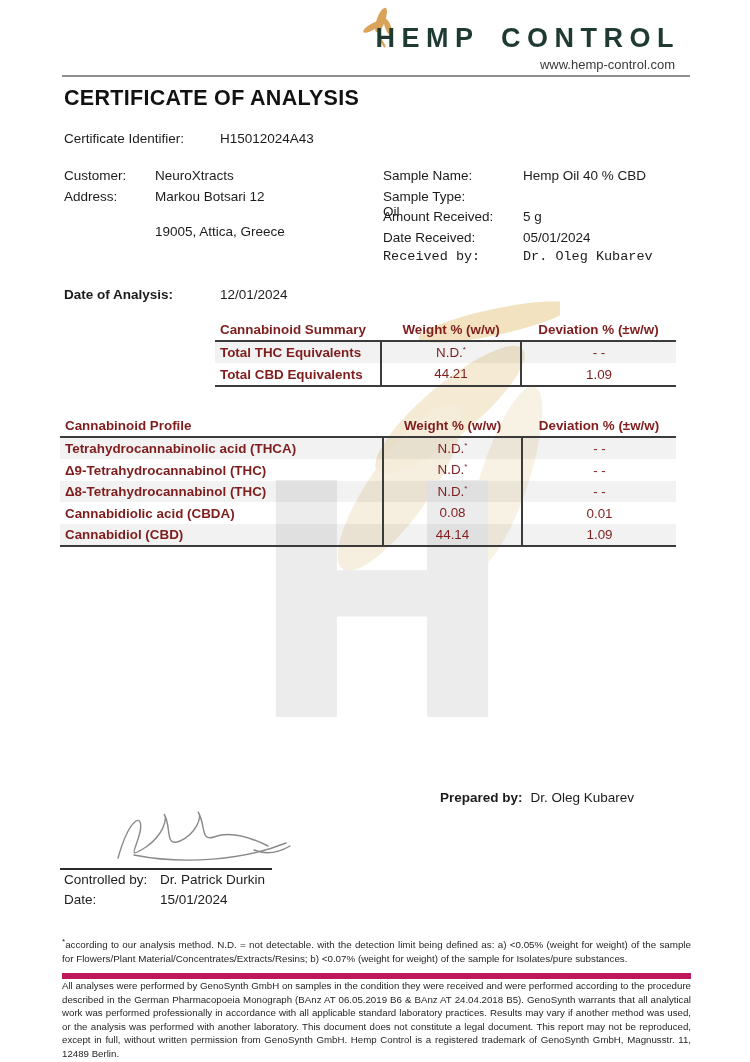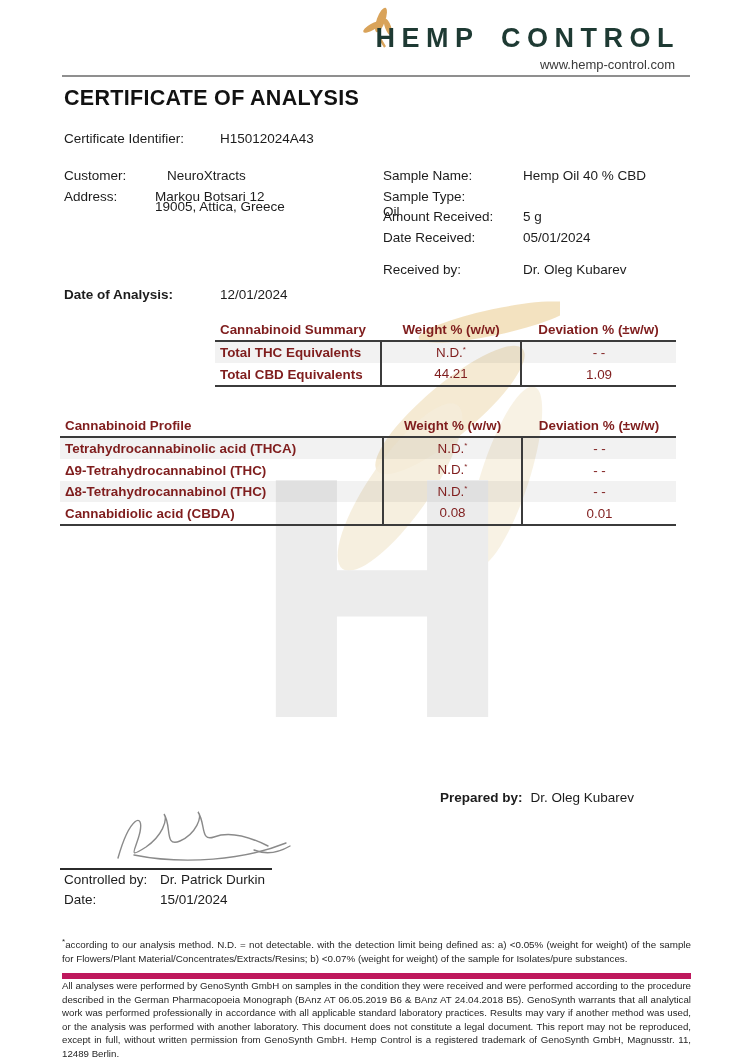--- a/index.html
+++ b/index.html
@@ -78,50 +78,50 @@
   <div class="layer brand">HEMP CONTROL</div>
   <div class="layer website">www.hemp-control.com</div>
   <div class="layer hdr-line"></div>
 
   <div class="layer title">CERTIFICATE OF ANALYSIS</div>
   <div class="kv" style="top:131px;left:64px;">
     <span class="k w156">Certificate Identifier:</span>
     <span class="v">H15012024A43</span>
   </div>
 
-  <div class="kv" style="top:168px;left:64px;gap:12px;">
+  <div class="kv" style="top:168px;left:64px;">
     <span class="k w91">Customer:</span>
     <span class="v">NeuroXtracts</span>
   </div>
   <div class="kv" style="top:188.5px;left:64px;">
     <span class="k w91">Address:</span>
     <span class="v">Markou Botsari 12</span>
   </div>
-  <div class="kv" style="top:199px;left:64px;">
+  <div class="kv" style="top:224px;left:64px;">
     <span class="k w91"></span>
     <span class="v">19005, Attica, Greece</span>
   </div>
 
   <div class="kv" style="top:168px;left:383px;">
     <span class="k w140">Sample Name:</span>
     <span class="v">Hemp Oil 40 % CBD</span>
   </div>
   <div class="kv" style="top:188.6px;left:383px;flex-direction:column;">
     <span class="k w140">Sample Type:</span>
     <span class="v">Oil</span>
   </div>
   <div class="kv" style="top:209.2px;left:383px;">
     <span class="k w140">Amount Received:</span>
     <span class="v">5 g</span>
   </div>
   <div class="kv" style="top:229.8px;left:383px;">
     <span class="k w140">Date Received:</span>
     <span class="v">05/01/2024</span>
   </div>
-  <div class="kv" style="top:262px;left:383px;">
+  <div class="kv" style="top:249px;left:383px;font-family:Liberation Mono, monospace;">
     <span class="k w140">Received by:</span>
     <span class="v">Dr. Oleg Kubarev</span>
   </div>
 
   <div class="kv" style="top:287px;left:64px;">
     <span class="k w156 bold">Date of Analysis:</span>
     <span class="v">12/01/2024</span>
   </div>
 
   <div class="tblwrap" style="left:215px;top:320px;width:461px;">
@@ -181,20 +181,25 @@
         <tr>
           <td>Δ8-Tetrahydrocannabinol (THC)</td>
           <td class="vcol"><span>N.D.</span><sup class="nd">*</sup></td>
           <td>- -</td>
         </tr>
         <tr>
           <td>Cannabidiolic acid (CBDA)</td>
           <td class="vcol"><span>0.08</span><sup class="nd"></sup></td>
           <td>0.01</td>
         </tr>
+        <tr>
+          <td>Cannabidiol (CBD)</td>
+          <td class="vcol"><span>44.14</span><sup class="nd"></sup></td>
+          <td>1.09</td>
+        </tr>
       </tbody>
     </table>
   </div>
 
   <div class="kv" style="top:790px;left:440px;">
     <span class="k bold" style="margin-right:8px;">Prepared by:</span>
     <span class="v">Dr. Oleg Kubarev</span>
   </div>
 
   <svg class="layer sig-svg" viewBox="0 0 188 62">

